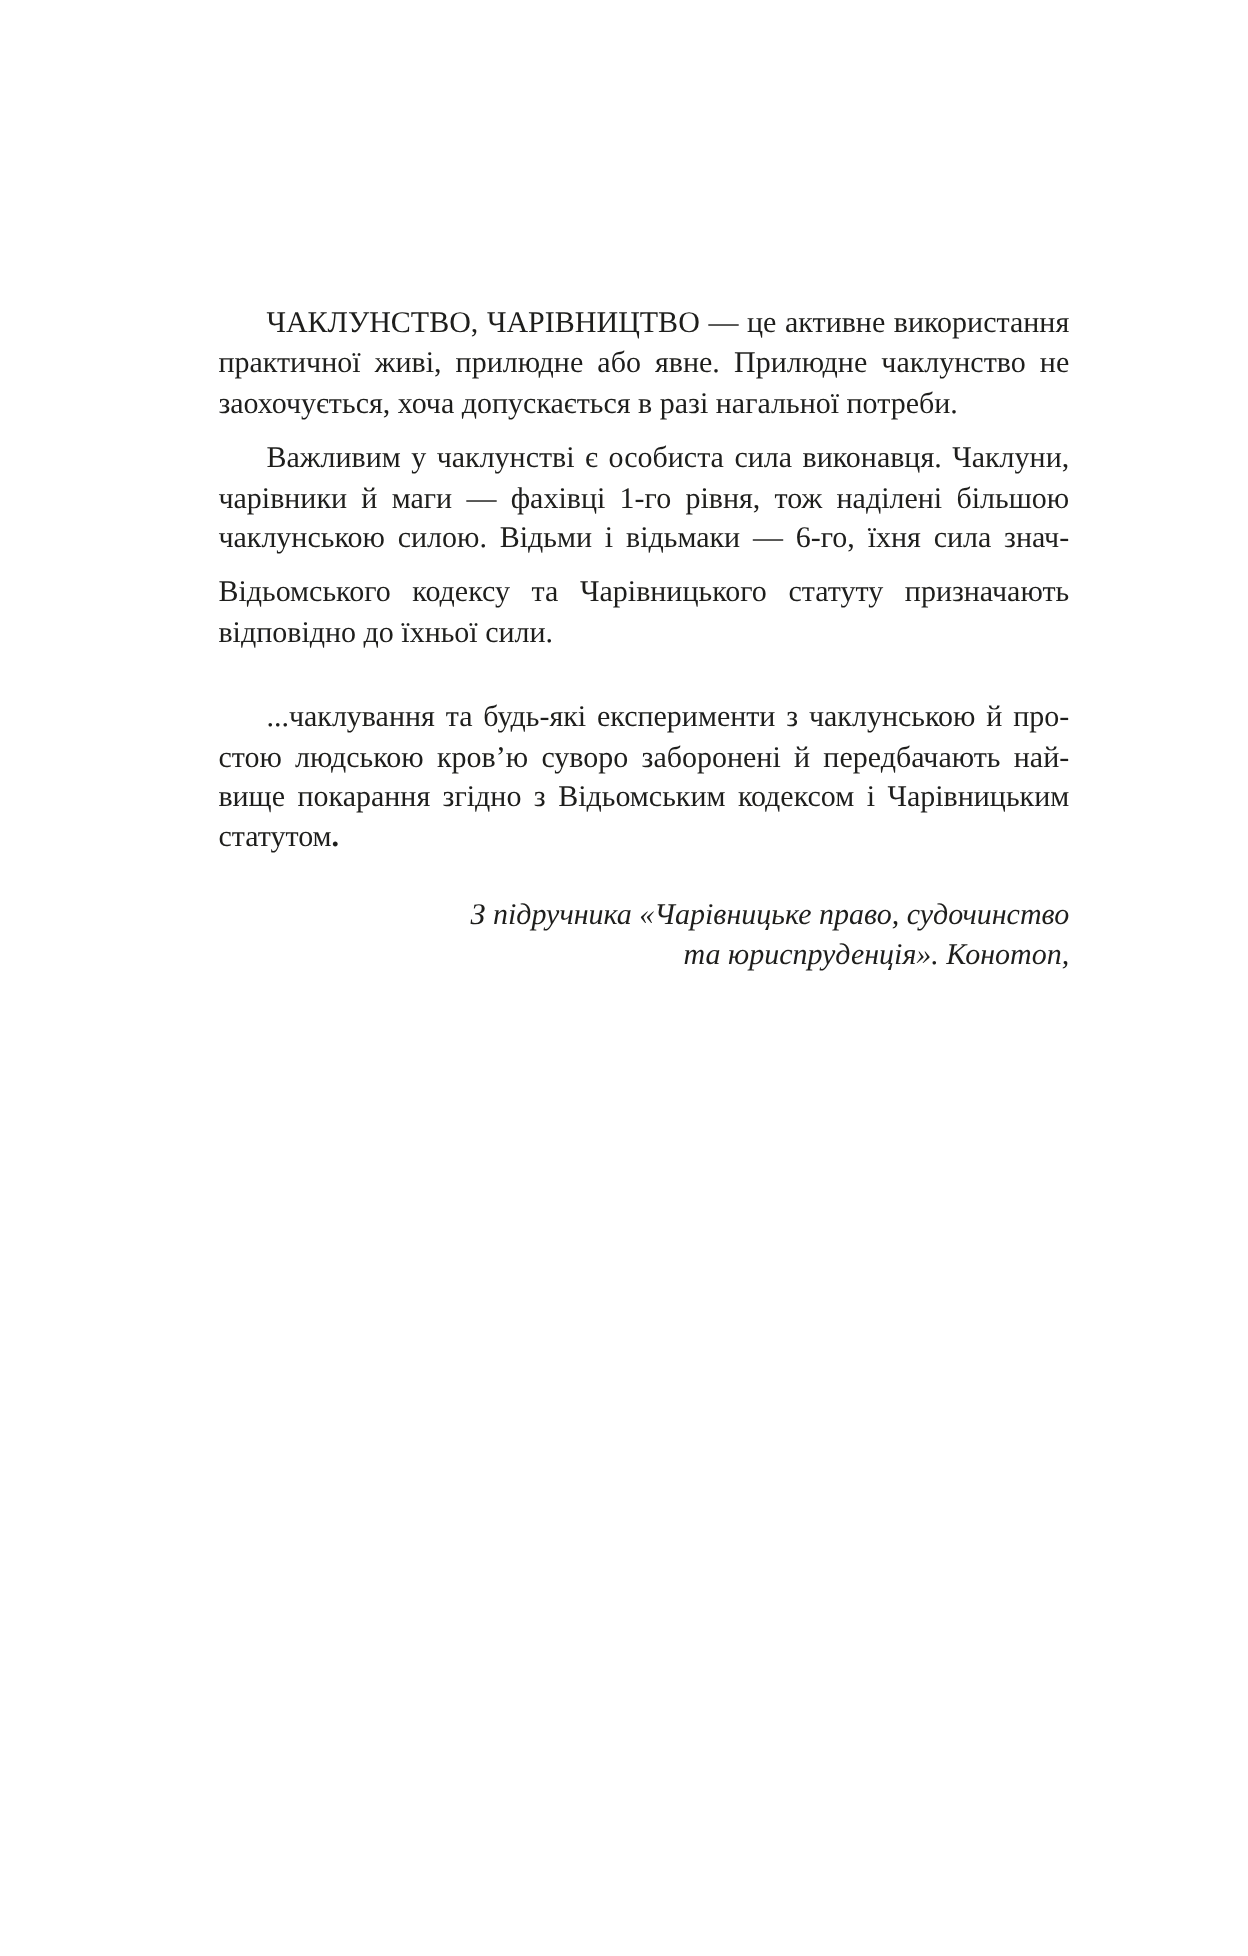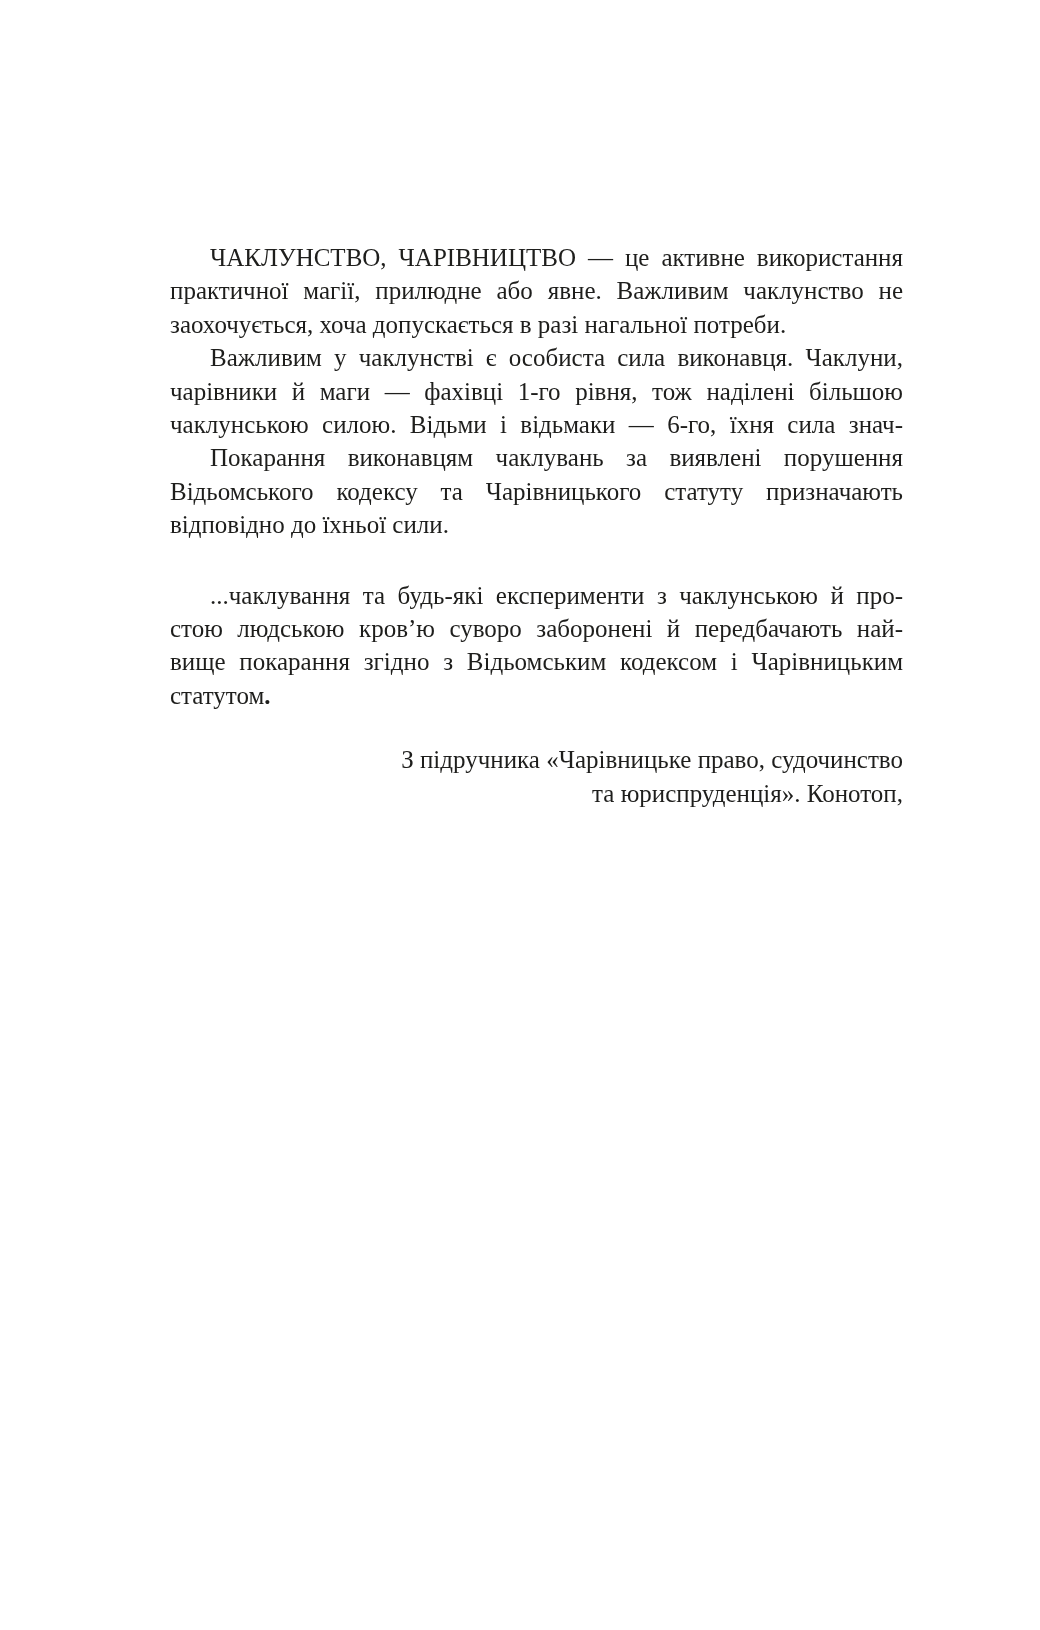--- a/index.html
+++ b/index.html
@@ -23,60 +23,60 @@
   }
   .text-block {
     position: absolute;
     left: 170px;
     top: 241px;
     width: 733px;
     font-size: 25px;
     line-height: 33.4px;
     font-kerning: normal;
   }
-  .para { margin: 0; padding: 0; }
+  .para { margin: 12px; padding: 0; }
   .ln {
     text-align: justify;
     text-align-last: justify;
   }
   .ln-last {
     text-align: right;
     text-align-last: left;
   }
   .indent { text-indent: 40px; }
   .para-gap { margin-top: 37px; }
   .attribution {
     margin-top: 31px;
+    font-style: italic;
   }
   .attribution .aln {
     text-align: right;
     text-align-last: right;
   }
   .bold-dot { font-weight: bold; }
 </style>
 </head>
 <body>
 
 <div class="page">
   <div class="text-block">
 
     <div class="para">
       <div class="ln indent">ЧАКЛУНСТВО, ЧАРІВНИЦТВО — це активне використання</div>
-      <div class="ln">практичної магії, прилюдне або явне. Важливим чаклунство не</div>
+      <div class="ln">практичної живі, прилюдне або явне. Прилюдне чаклунство не</div>
       <div class="ln-last">заохочується, хоча допускається в разі нагальної потреби.</div>
     </div>
 
     <div class="para">
       <div class="ln indent">Важливим у чаклунстві є особиста сила виконавця. Чаклуни,</div>
       <div class="ln">чарівники й маги — фахівці 1-го рівня, тож наділені більшою</div>
       <div class="ln">чаклунською силою. Відьми і відьмаки — 6-го, їхня сила знач-</div>
     </div>
 
     <div class="para">
-      <div class="ln indent">Покарання виконавцям чаклувань за виявлені порушення</div>
       <div class="ln">Відьомського кодексу та Чарівницького статуту призначають</div>
       <div class="ln-last">відповідно до їхньої сили.</div>
     </div>
 
     <div class="para para-gap">
       <div class="ln indent">...чаклування та будь-які експерименти з чаклунською й про-</div>
       <div class="ln">стою людською кров’ю суворо заборонені й передбачають най-</div>
       <div class="ln">вище покарання згідно з Відьомським кодексом і Чарівницьким</div>
       <div class="ln-last"><span>статутом</span><span class="bold-dot">.</span></div>
     </div>

